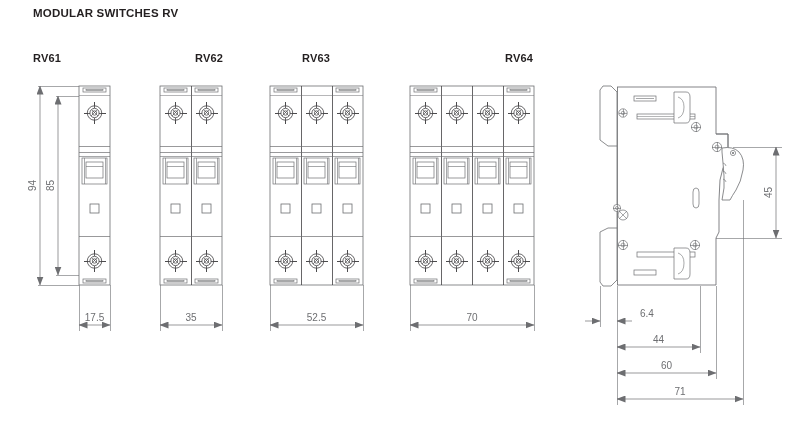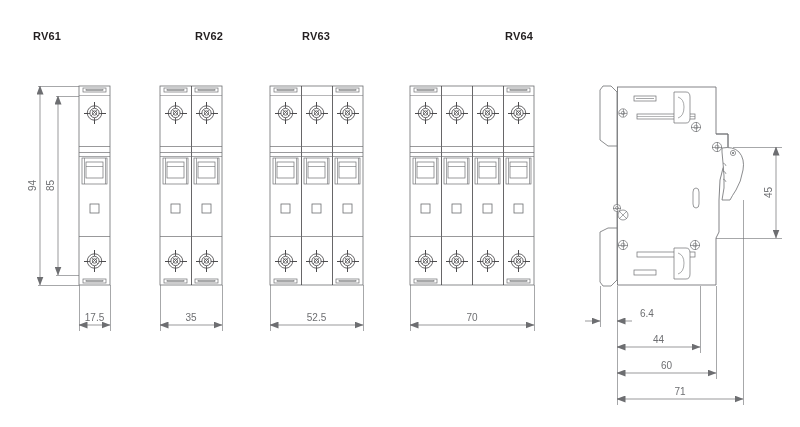--- a/index.html
+++ b/index.html
@@ -10,36 +10,37 @@
     overflow:hidden;
     position:relative;
   }
   #stage{position:absolute;left:0;top:0;width:800px;height:427px;}
   .title{
     position:absolute;left:33px;top:7px;
     font-size:11.5px;font-weight:bold;color:#231f20;
     letter-spacing:.2px;
   }
   .dev-label{
-    position:absolute;top:30px;
+    position:absolute;top:52px;
     font-size:11px;font-weight:bold;color:#231f20;
     letter-spacing:.2px;
   }
   svg{position:absolute;left:0;top:0;}
   .dimtxt{
     font-family:"Liberation Sans", sans-serif;
     font-size:10px;
     fill:#6d6e71;
   }
 </style>
 </head>
 <body>
 
 <div id="stage">
 
+  <div class="title">MODULAR SWITCHES RV</div>
 
   <div class="dev-label" id="lbl0" style="left: 33px;">RV61</div>
   <div class="dev-label" id="lbl1" style="left: 175px; padding-left: 20px;">RV62</div>
   <div class="dev-label" id="lbl2" style="left: 302px;">RV63</div>
   <div class="dev-label" id="lbl3" style="left: 457px; padding-left: 48px;">RV64</div>
 
   <svg id="art" width="800" height="427" viewBox="0 0 800 427">
     <defs>
       <marker id="ar" markerWidth="9" markerHeight="7" refX="8.5" refY="3.5" orient="auto" markerUnits="userSpaceOnUse">
         <path d="M0,0 L9,3.5 L0,7 z" fill="#6d6e71"></path>

